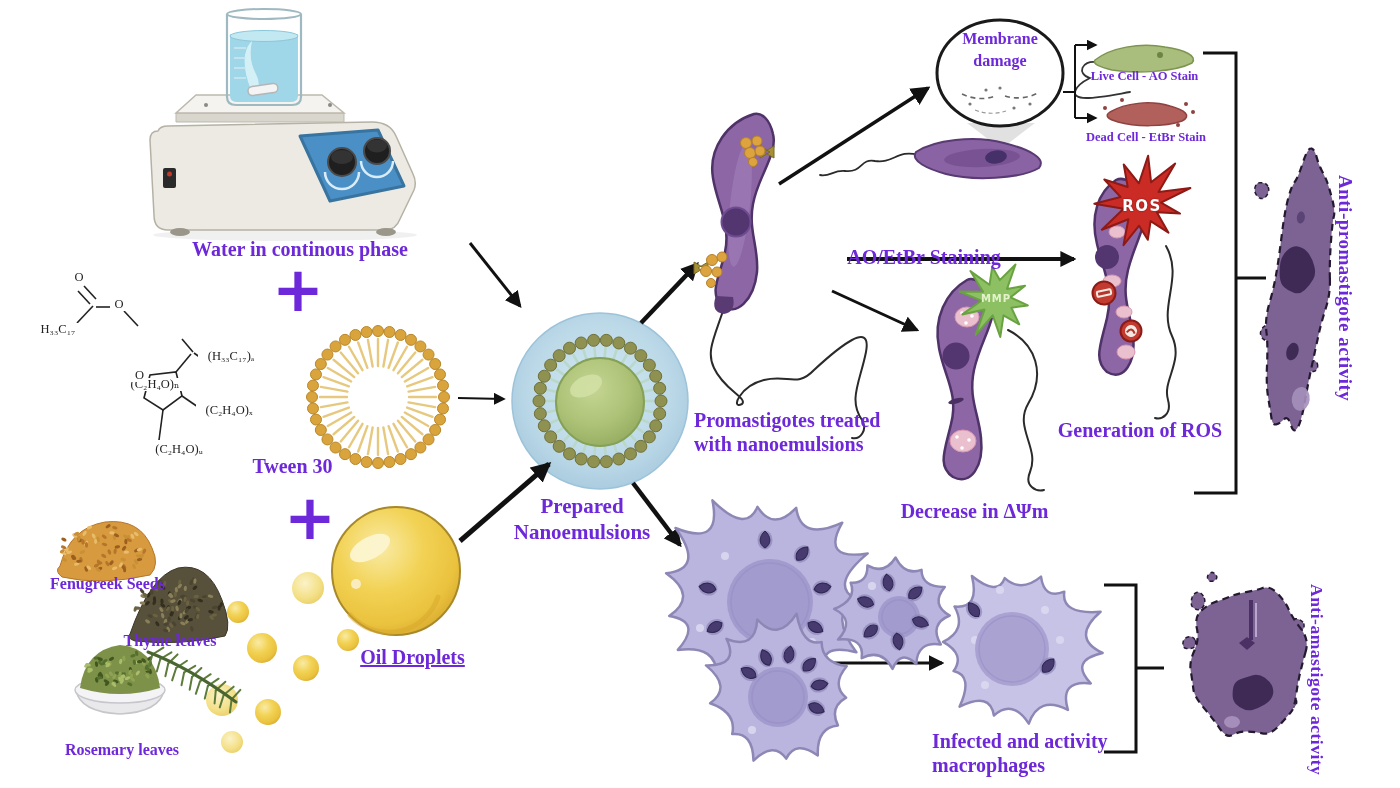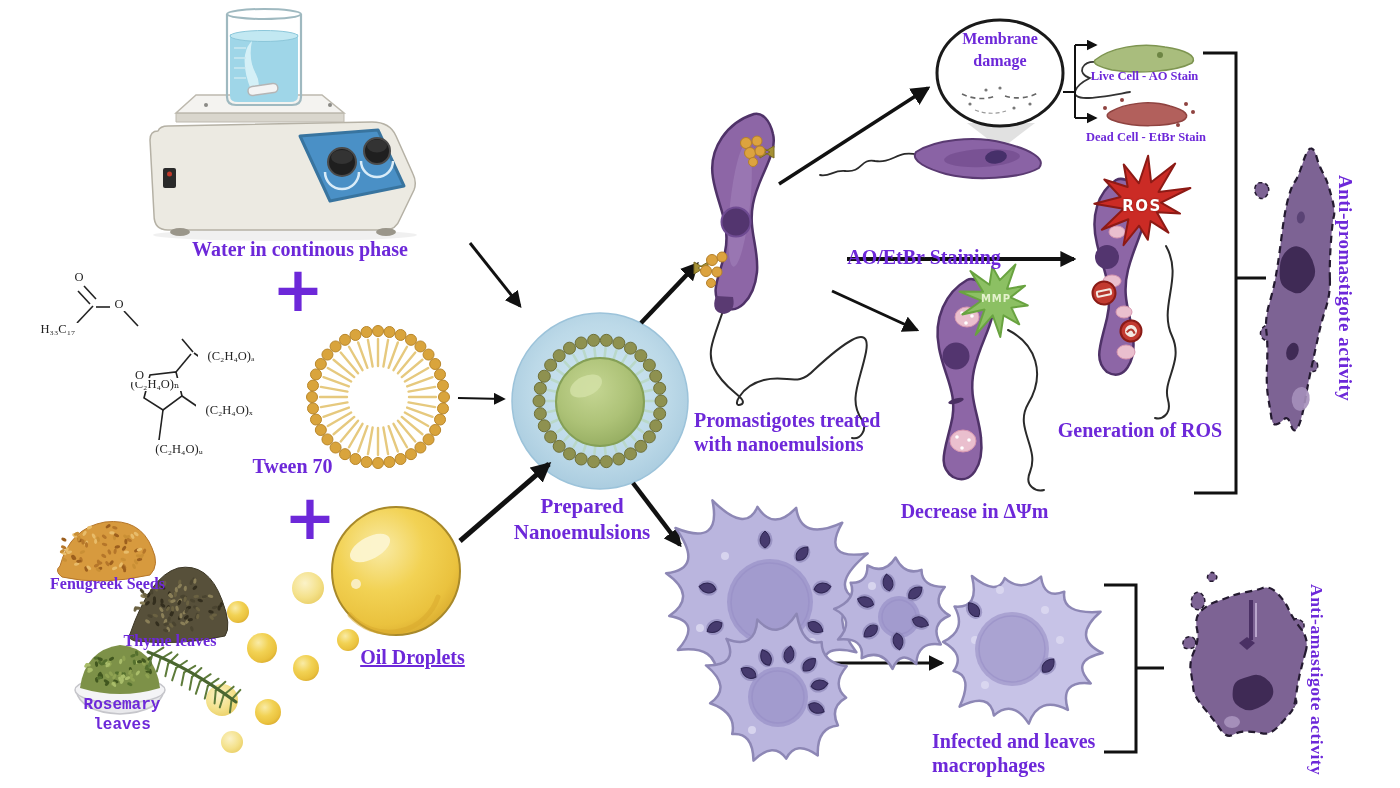--- a/index.html
+++ b/index.html
@@ -796,41 +796,41 @@
     <line x1="1075" y1="118" x2="1096" y2="118" stroke-width="2" marker-end="url(#ah)"></line>
     <polyline points="1203,53 1236,53 1236,493 1194,493" stroke-width="3"></polyline>
     <line x1="1236" y1="278" x2="1266" y2="278" stroke-width="3"></line>
     <polyline points="1104,585 1136,585 1136,752 1104,752" stroke-width="3"></polyline>
     <line x1="1136" y1="668" x2="1164" y2="668" stroke-width="3"></line>
   </g>
 </svg>
 
 <div class="lbl" style="left:155px;top:237px;width:290px;">Water in continous phase</div>
 <div class="lbl plus" style="left:270px;top:262px;width:56px;">+</div>
-<div class="lbl" style="left:230px;top:454px;width:125px;">Tween 70</div>
+<div class="lbl" style="left:230px;top:454px;width:125px;">Tween 30</div>
 <div class="lbl plus" style="left:282px;top:490px;width:56px;">+</div>
 <div class="lbl md" style="left:40px;top:574px;width:135px;">Fenugreek Seeds</div>
 <div class="lbl md" style="left:110px;top:631px;width:120px;">Thyme leaves</div>
-<div class="lbl md" style="left:52px;top:696px;width:140px;font-family:Liberation Mono, monospace;">Rosemary leaves</div>
+<div class="lbl md" style="left:52px;top:740px;width:140px;">Rosemary leaves</div>
 <div class="lbl" style="left:350px;top:645px;width:125px;text-decoration:underline;">Oil Droplets</div>
 <div class="lbl lg" style="left:492px;top:494px;width:180px;">Prepared Nanoemulsions</div>
 <div class="lbl left" style="left:694px;top:408px;width:205px;">Promastigotes treated with nanoemulsions</div>
 <div class="lbl md" style="left:945px;top:28px;width:110px;line-height:1.35;">Membrane damage</div>
 <div class="lbl" style="left:819px;top:209px;width:210px;margin-top:36px;">AO/EtBr Staining</div>
 <div class="lbl sm" style="left:1082px;top:69px;width:125px;">Live Cell - AO Stain</div>
 <div class="lbl sm" style="left:1076px;top:130px;width:140px;">Dead Cell - EtBr Stain</div>
 <div class="lbl" style="left:872px;top:499px;width:205px;">Decrease in ΔΨm</div>
 <div class="lbl" style="left:1040px;top:418px;width:200px;">Generation of ROS</div>
-<div class="lbl left" style="left:932px;top:729px;width:195px;">Infected and leaves macrophages</div>
+<div class="lbl left" style="left:932px;top:729px;width:195px;">Infected and activity macrophages</div>
 <div class="lbl vert" style="left:1334px;top:138px;height:300px;">Anti-promastigote activity</div>
 <div class="lbl vert vert2" style="left:1306px;top:572px;height:216px;">Anti-amastigote activity</div>
 <div class="badge ros" style="left:1120px;top:197px;width:44px;">ROS</div>
 <div class="badge mmp" style="left:974px;top:293px;width:44px;">MMP</div>
 
 <div class="chem" style="left:70px;top:271px;width:16px;">O</div>
 <div class="chem" style="left:110px;top:298px;width:16px;">O</div>
 <div class="chem" style="left:30px;top:323px;width:54px;">H₃₃C₁₇</div>
 <div class="chem" style="left:122px;top:342px;width:64px;margin-top:36px;">(C₂H₄O)ₙ</div>
-<div class="chem" style="left:198px;top:350px;width:64px;">(C₂H₄O)ₐ</div>
+<div class="chem" style="left:198px;top:350px;width:64px;">(H₃₃C₁₇)ₐ</div>
 <div class="chem" style="left:196px;top:404px;width:64px;">(C₂H₄O)ₓ</div>
 <div class="chem" style="left:146px;top:443px;width:64px;">(C₂H₄O)ᵤ</div>
 <div class="chem" style="left:131px;top:369px;width:15px;">O</div>
 </div>
 
 </body></html>

